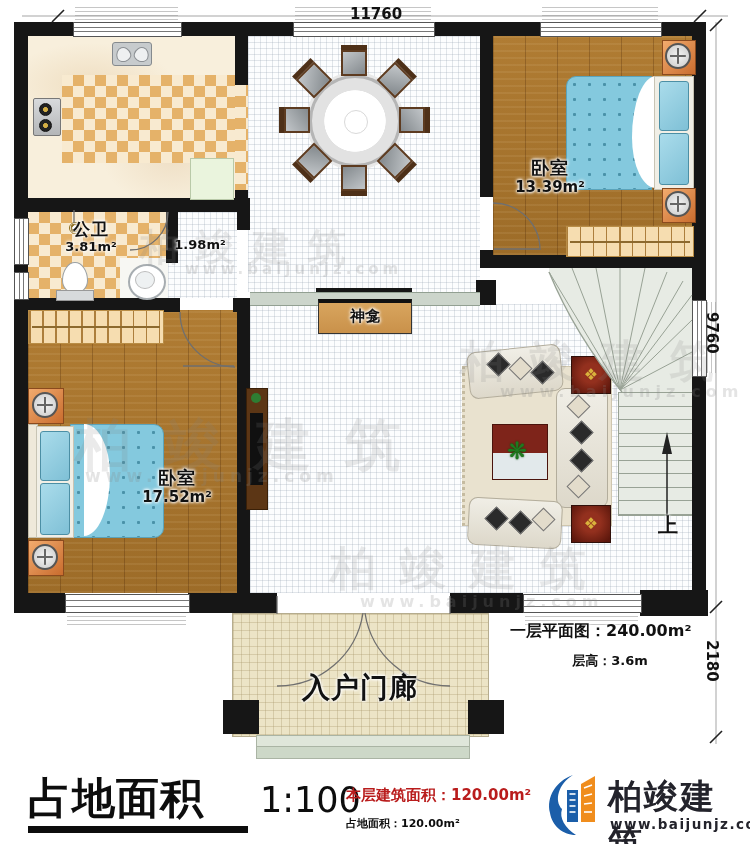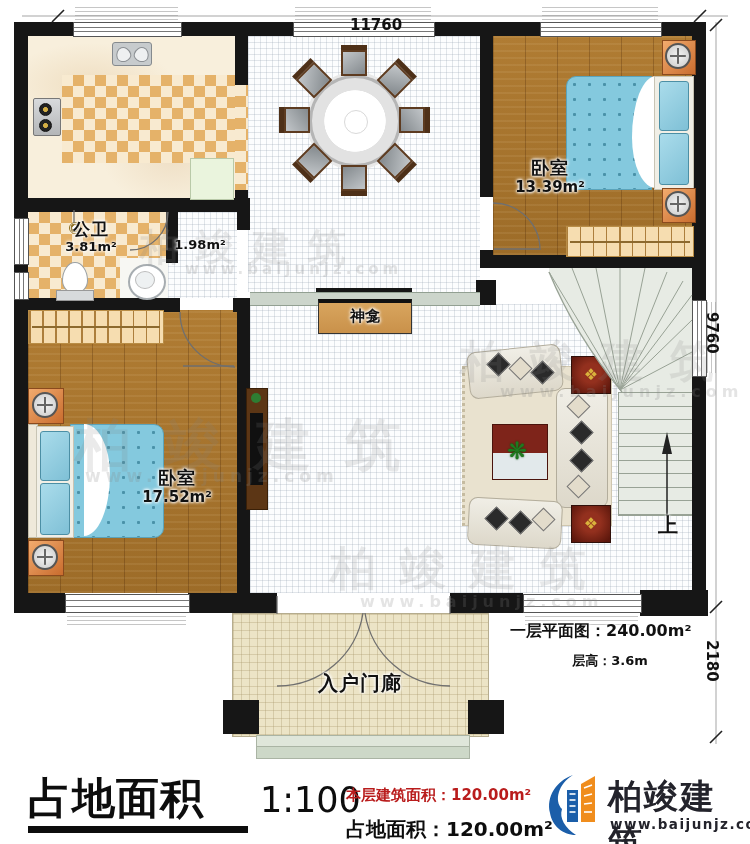--- a/index.html
+++ b/index.html
@@ -248,36 +248,36 @@
   </div>
   <div class="lbl rarea" style="left:168px;top:238px;width:64px;font-size:13px;">1.98m²</div>
   <div class="lbl" style="left:504px;top:158px;width:92px;">
     <div class="rname">卧室</div>
     <div class="rarea" style="font-size:15px;">13.39m²</div>
   </div>
   <div class="lbl" style="left:131px;top:468px;width:92px;">
     <div class="rname">卧室</div>
     <div class="rarea" style="font-size:15px;">17.52m²</div>
   </div>
-  <div class="lbl" style="left:300px;top:672px;width:120px;font-size:20px;letter-spacing:1px;">入户门廊</div>
+  <div class="lbl" style="left:300px;top:672px;width:120px;font-size:28px;letter-spacing:1px;">入户门廊</div>
   <div class="lbl" style="left:655px;top:514px;width:26px;font-size:20px;">上</div>
 
-  <div class="dimtxt" style="left:350px;top:16px;">11760</div>
+  <div class="dimtxt" style="left:350px;top:5px;">11760</div>
   <div class="dimtxt" style="left:721px;top:312px;transform:rotate(90deg);transform-origin:left top;">9760</div>
   <div class="dimtxt" style="left:721px;top:640px;transform:rotate(90deg);transform-origin:left top;">2180</div>
 
   <div class="lbl" style="left:510px;top:622px;width:200px;text-align:left;font-size:16px;">一层平面图：240.00m²</div>
   <div class="lbl" style="left:510px;top:654px;width:200px;text-align:center;font-size:13px;">层高：3.6m</div>
 
   <div class="abs" style="left:0;top:768px;width:750px;height:76px;background:#fff;">
     <div style="position:absolute;left:28px;top:2px;font-size:43px;font-weight:900;color:#0d0d0d;letter-spacing:1px;">占地面积</div>
     <div style="position:absolute;left:28px;top:58px;width:220px;height:7px;background:#0d0d0d;"></div>
     <div style="position:absolute;left:260px;top:12px;font-size:35px;font-weight:500;color:#0d0d0d;">1:100</div>
     <div style="position:absolute;left:346px;top:18px;font-size:15px;font-weight:bold;color:#b91c1c;">本层建筑面积：120.00m²</div>
-    <div style="position:absolute;left:346px;top:48px;font-size:20px;font-weight:bold;color:#0d0d0d;">占地面积：120.00m²</div>
+    <div style="position:absolute;left:346px;top:48px;font-size:11px;font-weight:bold;color:#0d0d0d;">占地面积：120.00m²</div>
 
     <svg style="position:absolute;left:543px;top:4px;" width="64" height="66" viewBox="0 0 64 66">
       <path d="M30,3 C13,9 3,25 7,41 C9,53 19,63 33,63 C22,56 16,46 19,37 C11,29 15,12 30,3 Z" fill="#1b5ea9"></path>
       <rect x="24" y="18" width="11" height="32" fill="#1b5ea9"></rect>
       <polygon points="38,12 52,4 52,50 38,50" fill="#f08d1d"></polygon>
       <g stroke="#fff" stroke-width="1.6">
         <line x1="26.5" y1="22" x2="32.5" y2="22"></line>
           <line x1="26.5" y1="28" x2="32.5" y2="28"></line>
         <line x1="26.5" y1="34" x2="32.5" y2="34"></line>
           <line x1="26.5" y1="40" x2="32.5" y2="40"></line>

